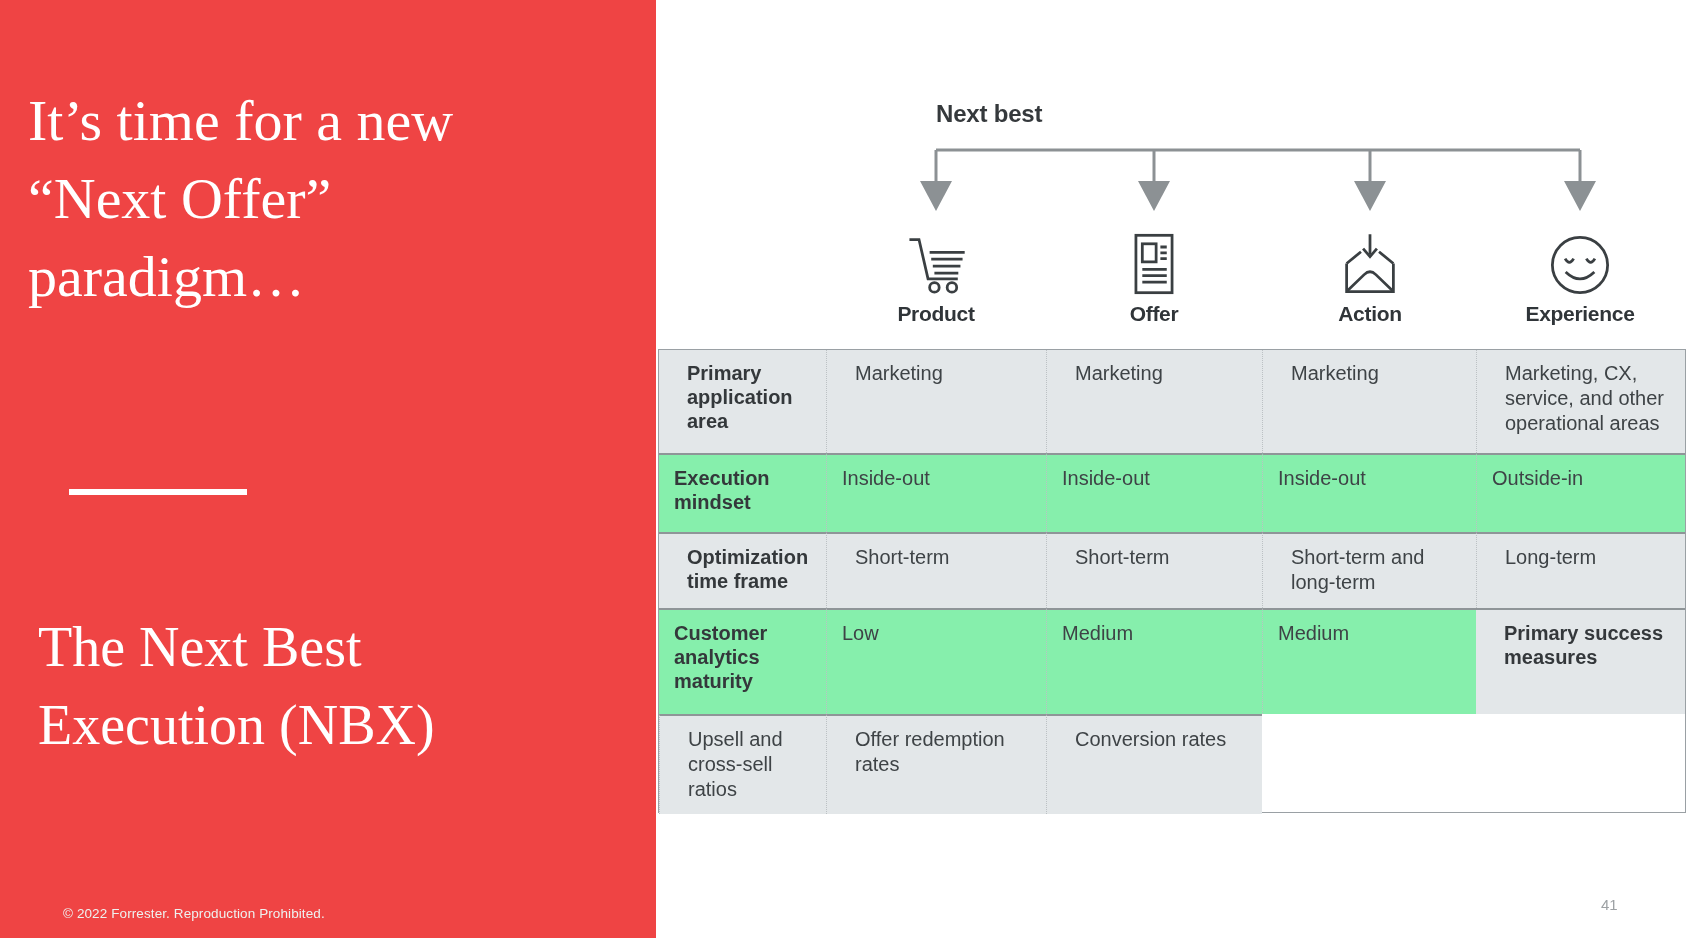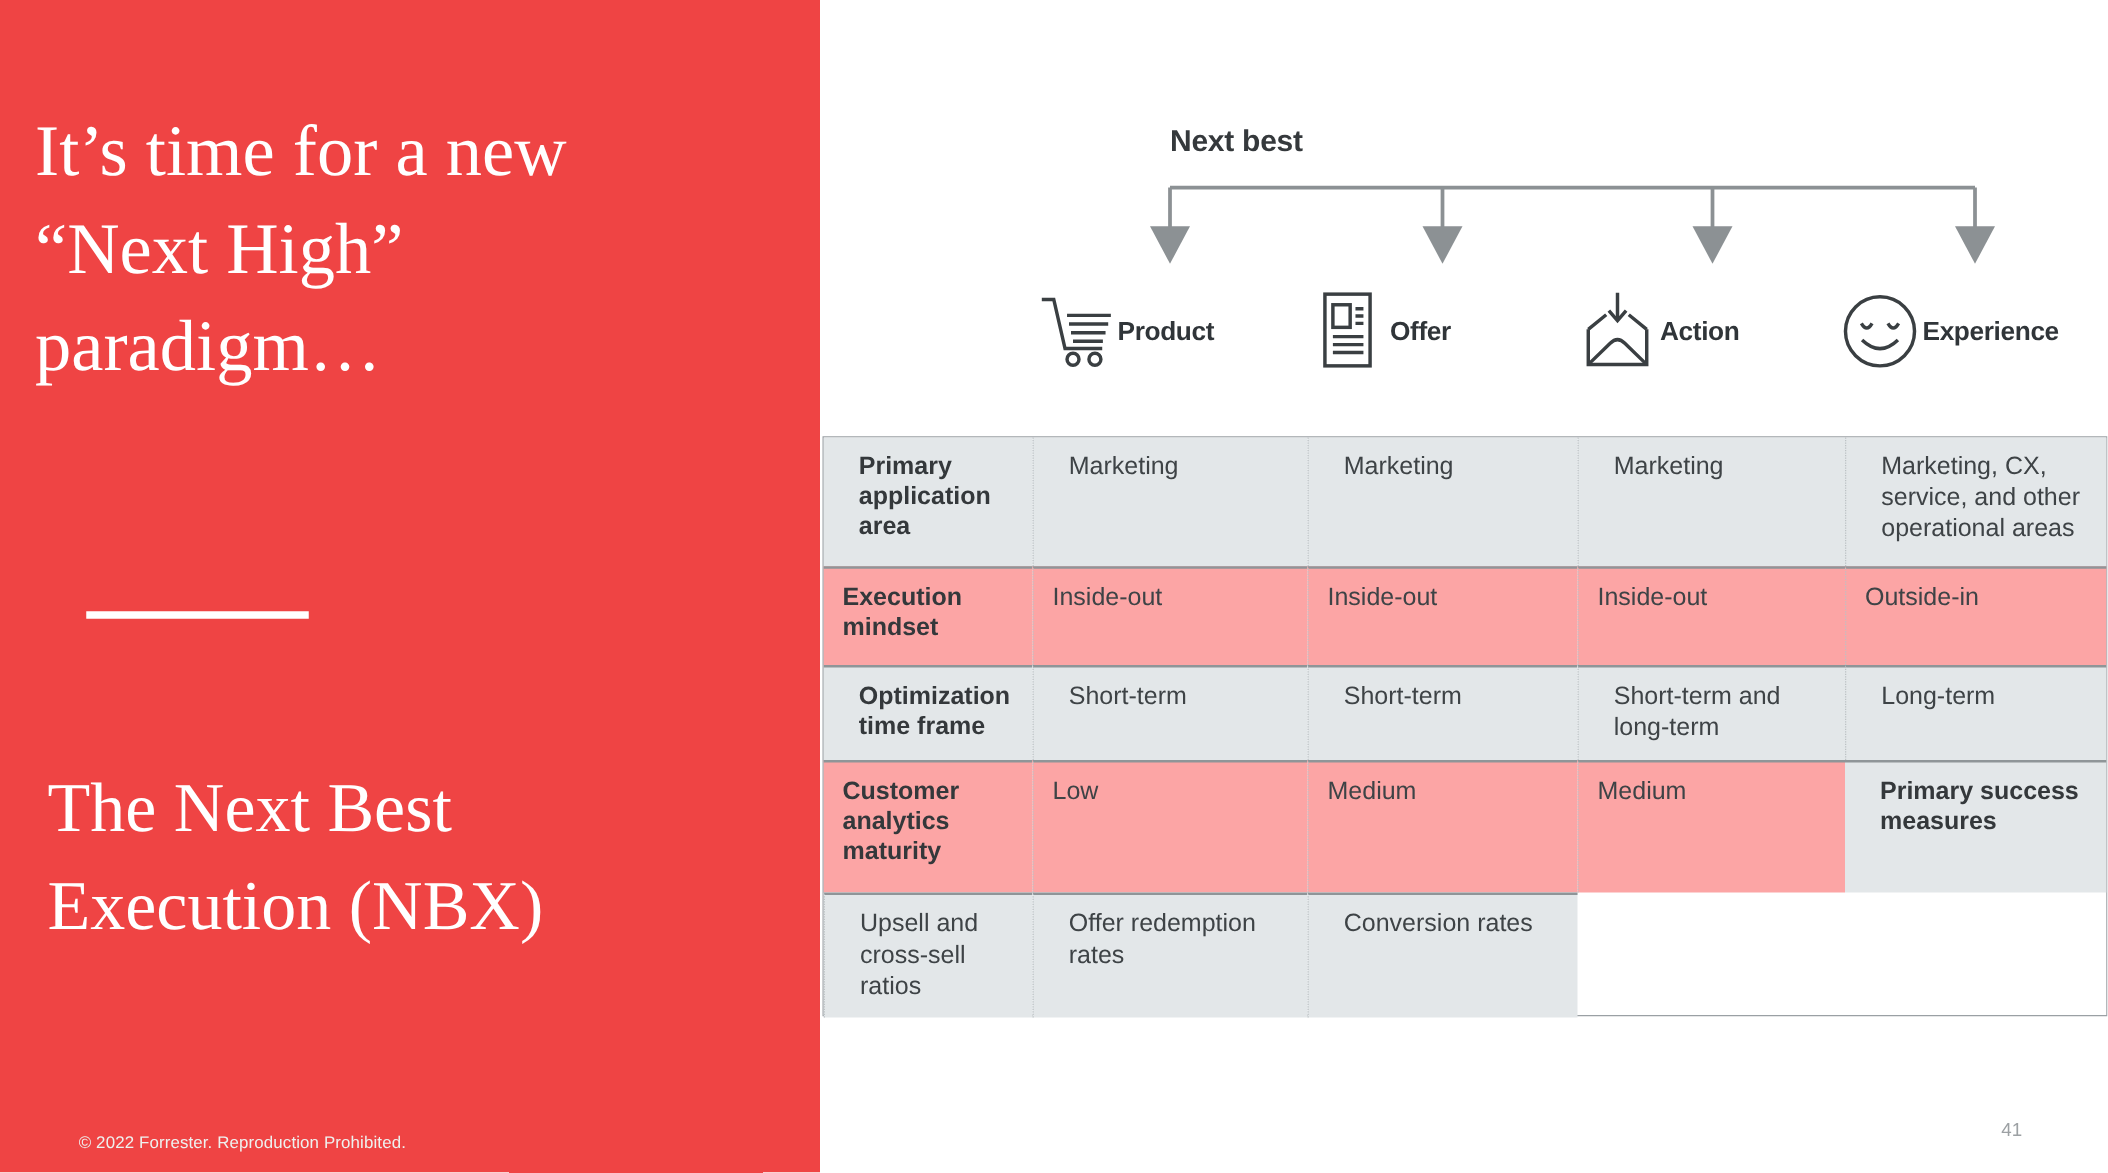--- a/index.html
+++ b/index.html
@@ -39,21 +39,21 @@
     position:absolute;left:936px;top:100px;width:644px;
     font-size:24px;font-weight:bold;color:#35393c;
     letter-spacing:-0.2px;
   }
   .connector-svg{
     position:absolute;left:0;top:0;width:1686px;height:330px;
     pointer-events:none;
   }
   .diagram-col{
     position:absolute;top:230px;width:220px;
-    display:flex;flex-direction:row;align-items:center;
+    display:flex;flex-direction:column;align-items:center;
   }
   .diagram-col .icon{width:68px;height:68px;}
   .diagram-col .col-label{
     margin-top:4px;font-size:21px;font-weight:bold;color:#303539;
     letter-spacing:-0.3px;
   }
   .col-0{left:826px;} .col-1{left:1044px;} .col-2{left:1260px;} .col-3{left:1470px;}
   
   .nbx-table{
     position:absolute;left:658px;top:349px;width:1028px;height:464px;
@@ -64,36 +64,36 @@
     box-sizing:border-box;
     font-size:20px;
   }
   .cell{
     box-sizing:border-box;
     padding:11px 12px 0 15px;
     line-height:25px;color:#3e4346;
   }
   .cell.hdr{font-weight:bold;color:#34383b;line-height:24px;}
   .row-gray{background:#e3e7e9;padding-left:28px;}
-  .row-white{background:#fca5a5;}
+  .row-white{background:#86efac;}
   .cell.topline{border-top:2px solid #8f9598;}
   .cell.vline{border-left:1px dotted #bcc1c4;}
   .page-number{
     position:absolute;left:1601px;top:896px;
     font-size:15px;color:#9da1a4;
   }
   svg .stroke{fill:none;stroke:#3a3f42;stroke-width:2.6;}
 </style>
 </head>
 <body>
 
 <div class="left-panel">
   <div class="slide-title">
     <div>It’s time for a new</div>
-    <div>“Next High”</div>
+    <div>“Next Offer”</div>
     <div>paradigm…</div>
   </div>
   <div class="divider"></div>
   <div class="slide-subtitle">
     <div>The Next Best</div>
     <div>Execution (NBX)</div>
   </div>
   <div class="footer">© 2022 Forrester. Reproduction Prohibited.</div>
 </div>
 

